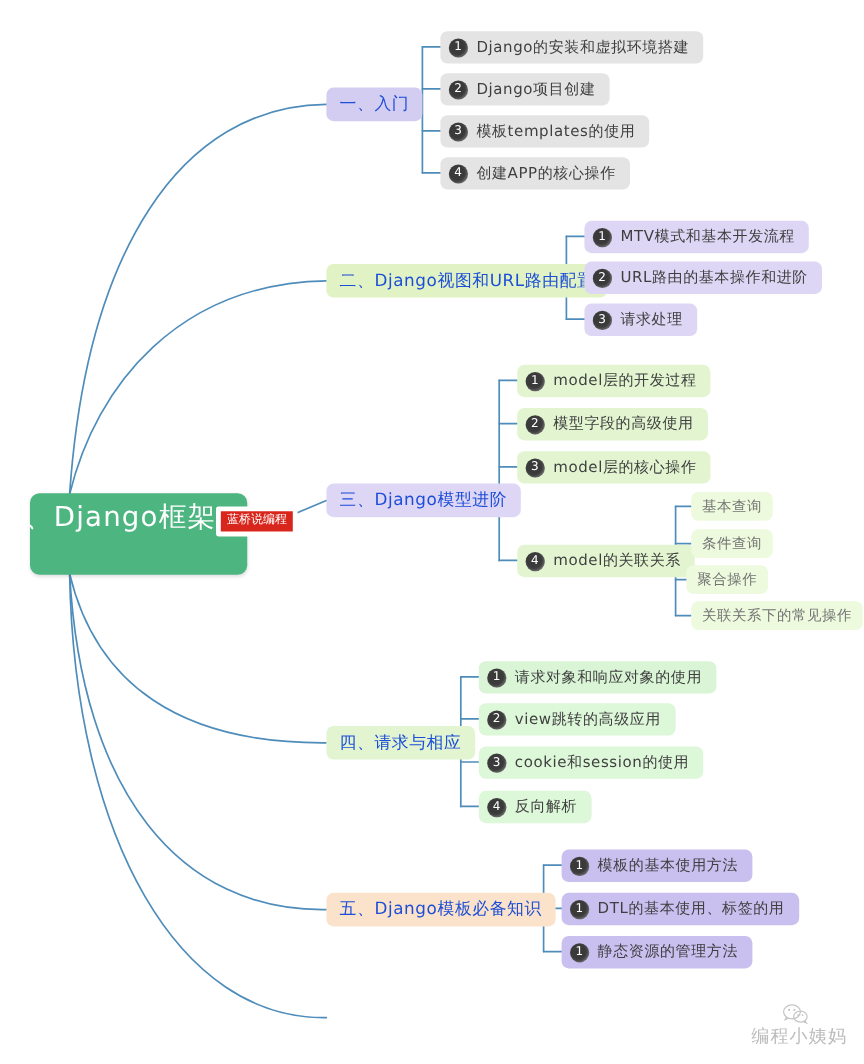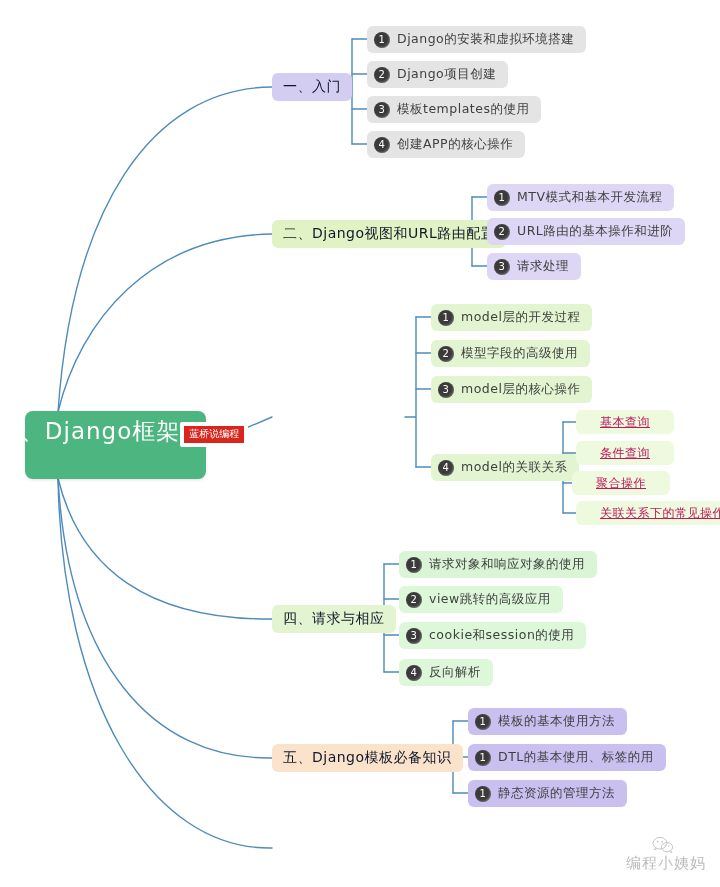--- a/index.html
+++ b/index.html
@@ -64,21 +64,21 @@
     padding: 1px 5px 2px 5px;
     border-radius: 2px;
     letter-spacing: 0px;
     border: 4px solid #ffffff;
   }
   
   .lvl2 {
     height: 28px;
     padding: 0 11px;
     font-size: 14px;
-    color: #0f172a;
+    color: #1d4ed8;
     justify-content: flex-start;
   }
   
   .lvl3 {
     height: 27px;
     padding: 0 12px 0 7px;
     font-size: 12.5px;
     color: #3f3f3f;
   }
   .lvl3 .badge {
@@ -91,24 +91,23 @@
     font-size: 10px;
     line-height: 16px;
     text-align: center;
     margin-right: 7px;
     font-family: "DejaVu Sans", "Liberation Sans", sans-serif;
     box-shadow: inset -1px -1px 2px rgba(255,255,255,0.25);
   }
   
   .lvl4 {
     height: 24px;
-    padding: 0 24px;
+    padding: 0 9px;
     font-size: 12px;
-    color: #be185d;
-    text-decoration: underline;
+    color: #737373;
   }
   
   .c-grey   { background: #e4e4e4; }
   .c-purple { background: #d3cdf2; }
   .c-lilac  { background: #ded6f5; }
   .c-green  { background: #e1f3c4; }
   .c-green2 { background: #e2f5d0; }
   .c-mint   { background: #d9f5d6; }
   .c-mint2  { background: #ddf7d9; }
   .c-pale   { background: #eefade; }
@@ -224,20 +223,23 @@
   </div>
   <div class="node lvl3 c-lilac" style="left:487px;top:218px;">
     <span class="badge">2</span>
     <span>URL路由的基本操作和进阶</span>
   </div>
   <div class="node lvl3 c-lilac" style="left:487px;top:253px;">
     <span class="badge">3</span>
     <span>请求处理</span>
   </div>
 
+  <div class="node lvl2 c-lilac" style="left:272px;top:403px;">
+    <span>三、Django模型进阶</span>
+  </div>
   <div class="node lvl3 c-green2" style="left:431px;top:304px;">
     <span class="badge">1</span>
     <span>model层的开发过程</span>
   </div>
   <div class="node lvl3 c-green2" style="left:431px;top:340px;">
     <span class="badge">2</span>
     <span>模型字段的高级使用</span>
   </div>
   <div class="node lvl3 c-green2" style="left:431px;top:376px;">
     <span class="badge">3</span>

